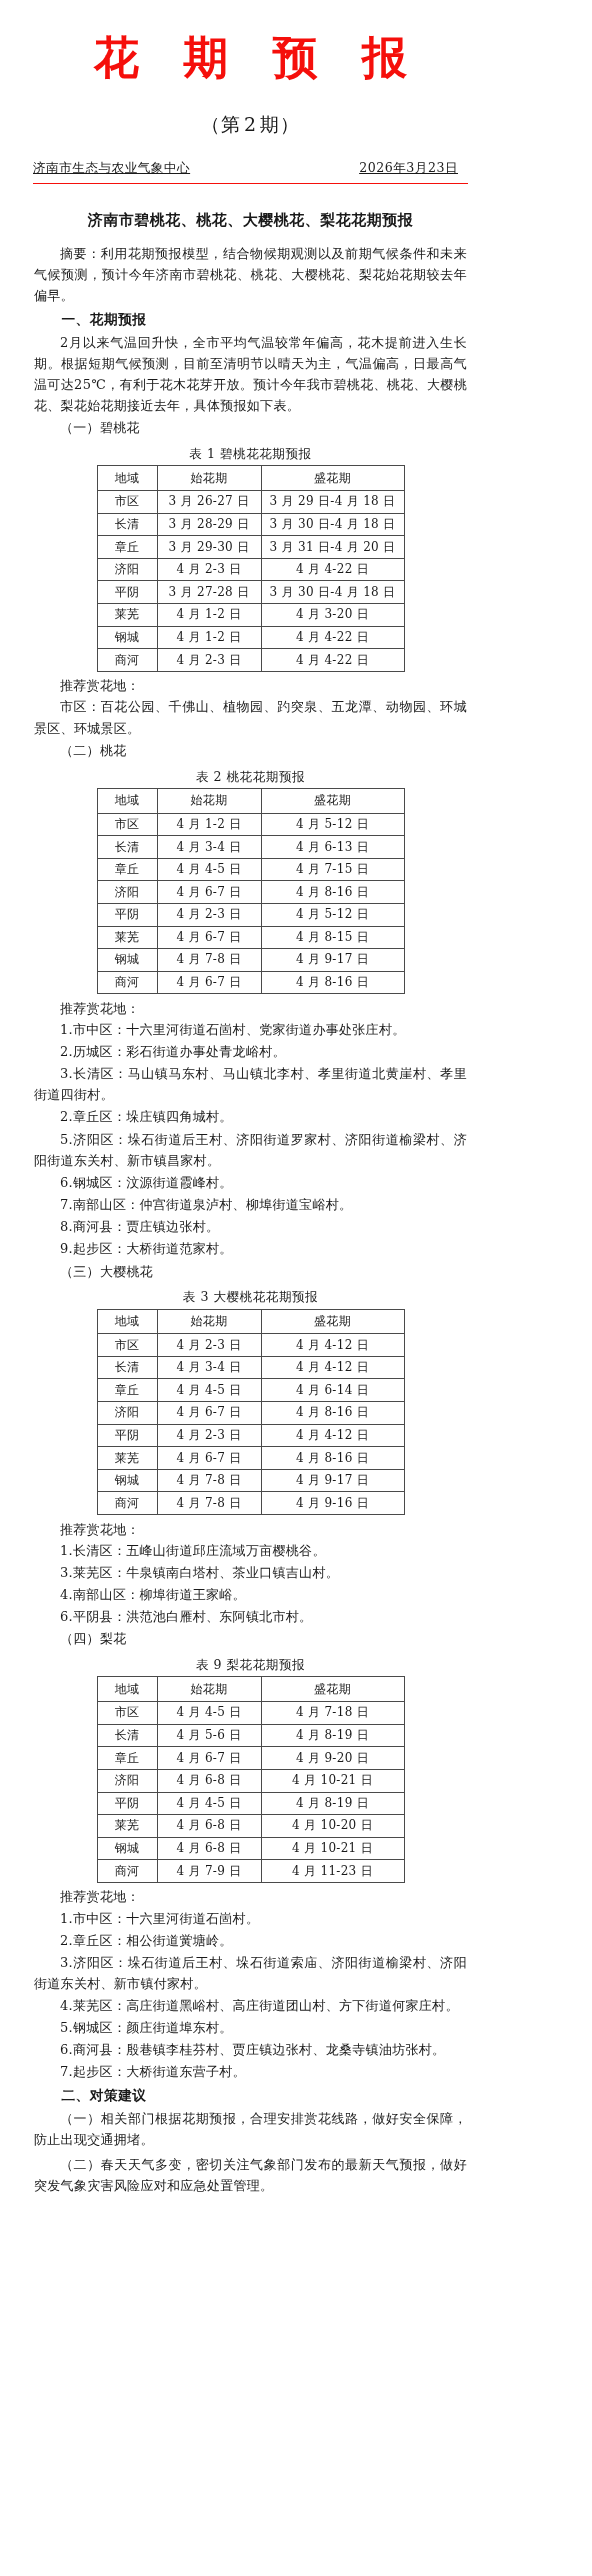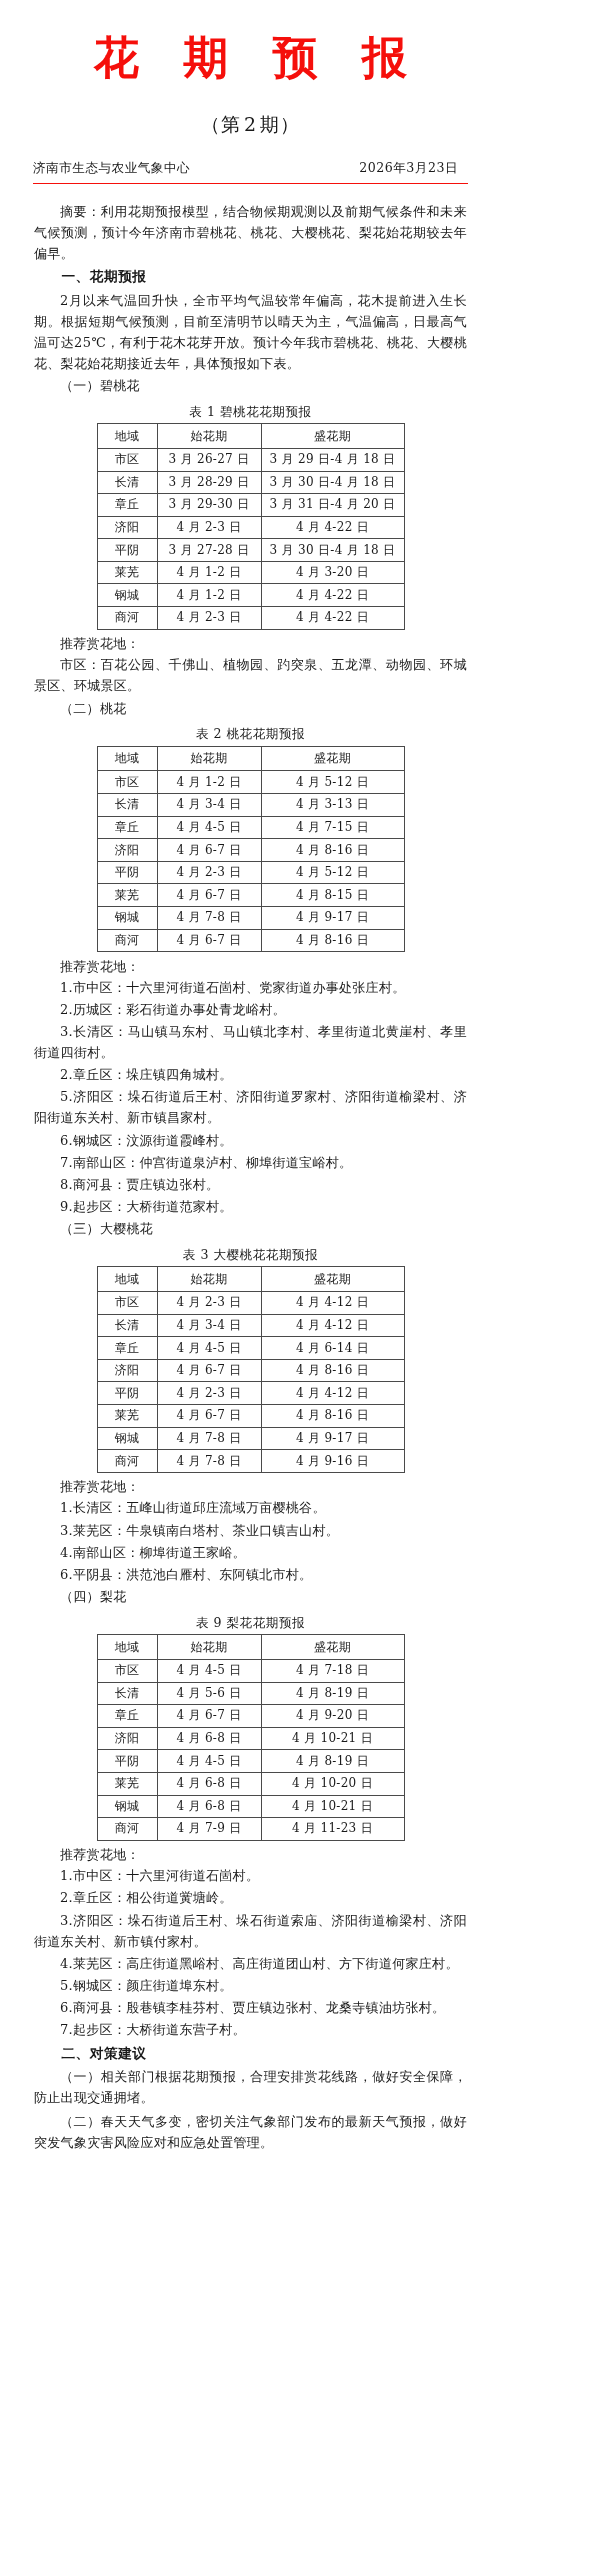--- a/index.html
+++ b/index.html
@@ -46,20 +46,21 @@
   }
   .issue-line .num { padding: 0 2.7px; }
   
   .org-row {
     margin: 22px 33px 0 33px;
     display: flex;
     justify-content: space-between;
     align-items: flex-end;
     font-size: 12.6px;
     letter-spacing: 0.5px;
+    text-decoration: underline;
   }
   .org-name { white-space: nowrap; }
   .org-date { white-space: nowrap; padding-right: 10px; }
   .red-rule {
     margin: 5.5px 33px 0 33px;
     height: 1.6px;
     background: #f50f0b;
   }
   
   .doc {
@@ -155,20 +156,21 @@
   </div>
 
   <div class="org-row">
     <div class="org-name">济南市生态与农业气象中心</div>
     <div class="org-date">2026年3月23日</div>
   </div>
   <div class="red-rule"></div>
 
   <div class="doc">
 
+    <div class="doc-title">济南市碧桃花、桃花、大樱桃花、梨花花期预报</div>
 
     <p class="para">摘要：利用花期预报模型，结合物候期观测以及前期气候条件和未来气候预测，预计今年济南市碧桃花、桃花、大樱桃花、梨花始花期较去年偏早。</p>
 
     <div class="sec-h1">一、花期预报</div>
 
     <p class="para">2月以来气温回升快，全市平均气温较常年偏高，花木提前进入生长期。根据短期气候预测，目前至清明节以晴天为主，气温偏高，日最高气温可达25℃，有利于花木花芽开放。预计今年我市碧桃花、桃花、大樱桃花、梨花始花期接近去年，具体预报如下表。</p>
 
     <div class="sec-h2">（一）碧桃花</div>
     <div class="table-wrap">
       <div class="table-caption">表 1  碧桃花花期预报</div>
@@ -252,21 +254,21 @@
         </thead>
         <tbody>
           <tr>
               <td>市区</td>
               <td>4 月 1-2 日</td>
               <td>4 月 5-12 日</td>
             </tr>
           <tr>
               <td>长清</td>
               <td>4 月 3-4 日</td>
-              <td>4 月 3-13 日</td>
+              <td>4 月 6-13 日</td>
             </tr>
           <tr>
               <td>章丘</td>
               <td>4 月 4-5 日</td>
               <td>4 月 7-15 日</td>
             </tr>
           <tr>
               <td>济阳</td>
               <td>4 月 6-7 日</td>
               <td>4 月 8-16 日</td>

